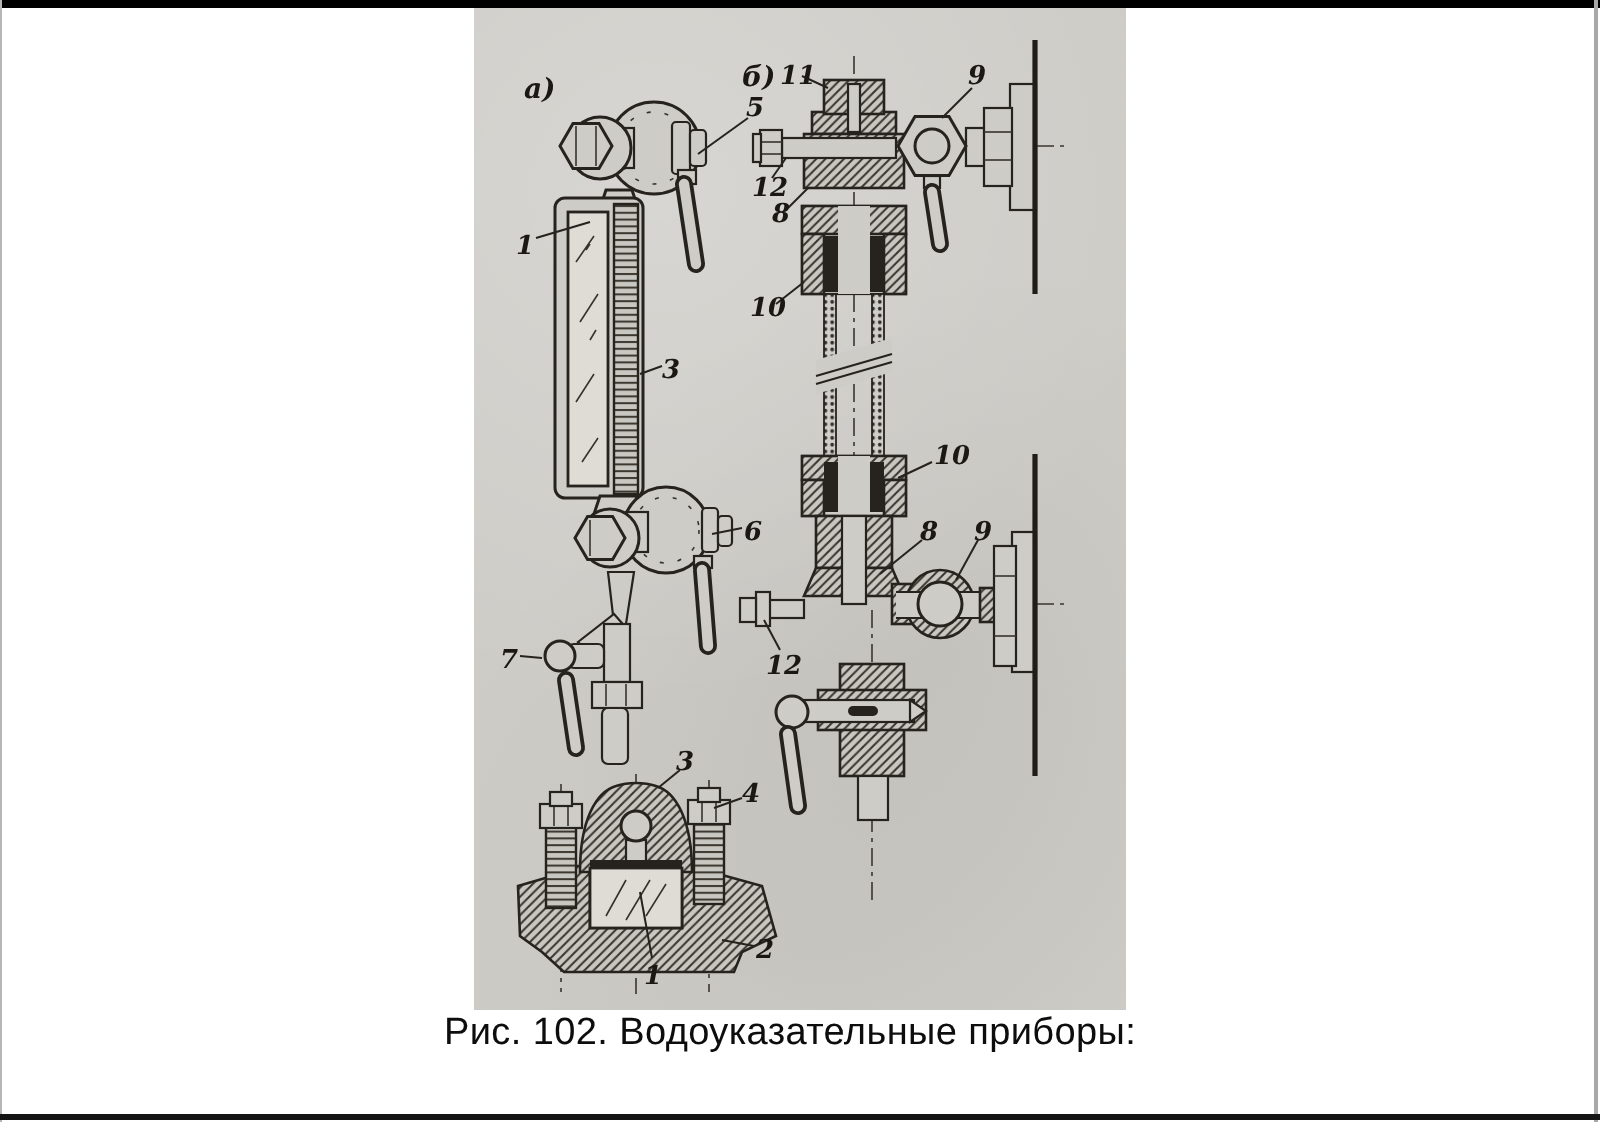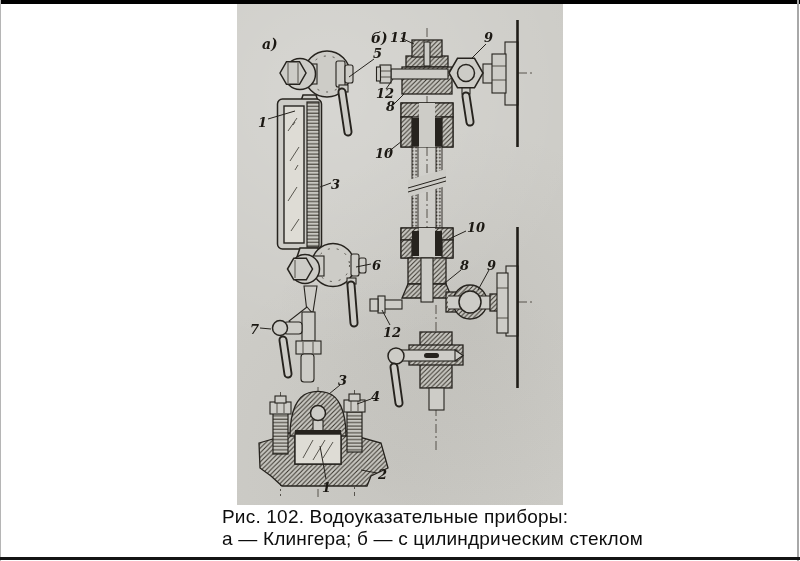--- a/index.html
+++ b/index.html
@@ -298,17 +298,16 @@
           <text class="pl" x="487" y="270">9</text>
           <line class="ln" x1="390" y1="325" x2="382" y2="310"></line>
           <text class="pl" x="383" y="337">12</text>
         </g>
       </g>
     </svg>
   </div>
 
   <div class="caption">
     <div>Рис. 102. Водоуказательные приборы:</div>
-    <div>а — Клингера; б — с цилиндрическим стеклом</div>
   </div>
 
   <div class="rule-bottom"></div>
 </div>
 
 </body></html>

